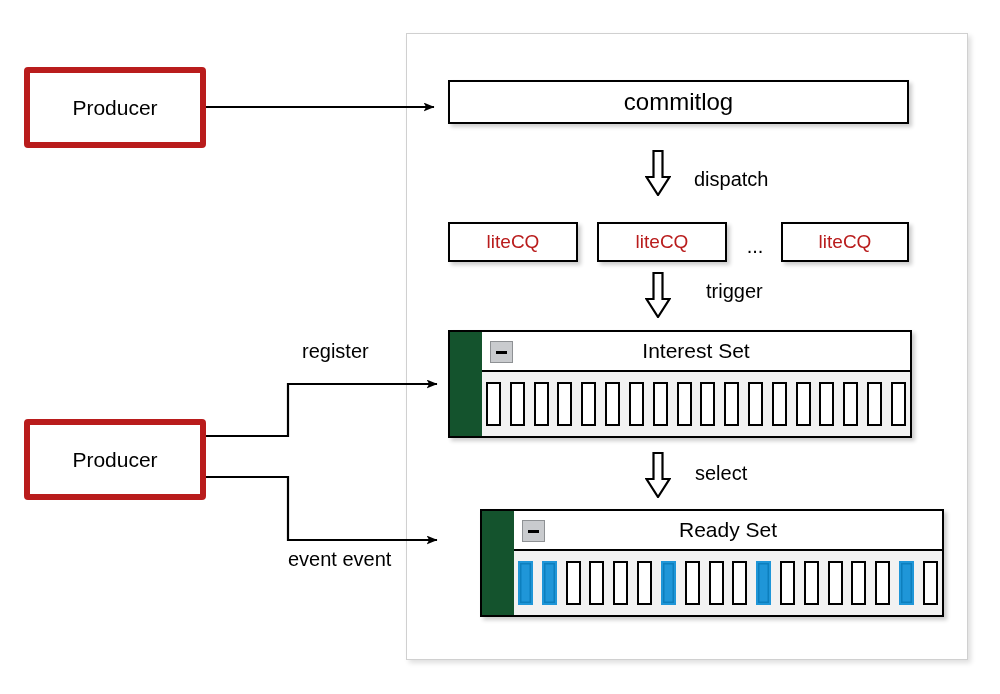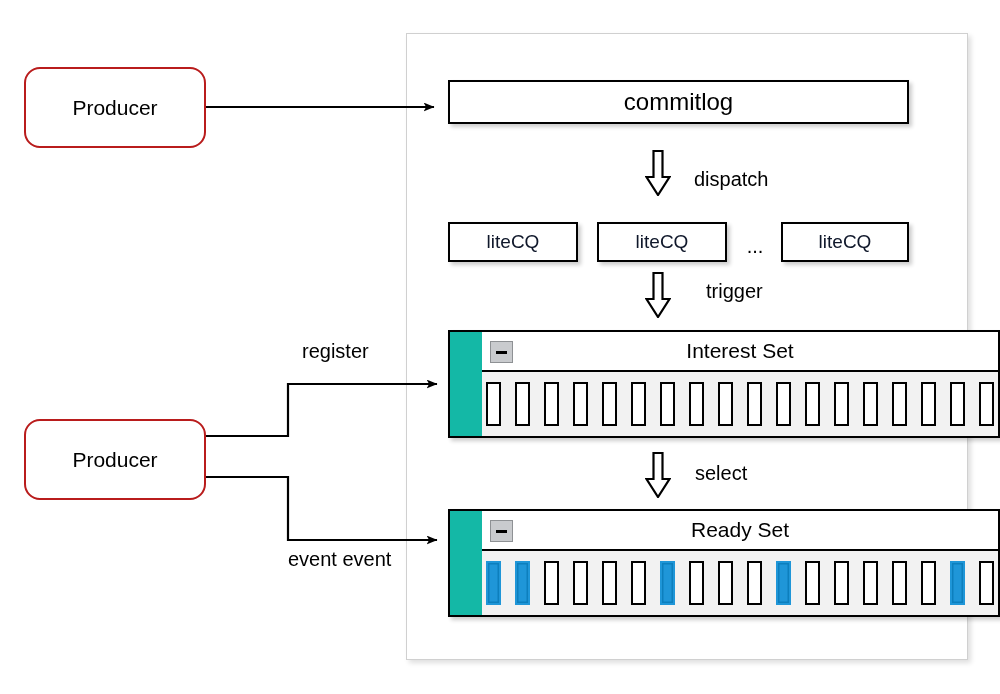--- a/index.html
+++ b/index.html
@@ -33,22 +33,22 @@
     width: 562px;
     height: 627px;
     background: #ffffff;
     border: 1px solid #d0d0d0;
     box-shadow: 3px 3px 5px rgba(0,0,0,0.13);
   }
 
   
   .endpoint-box {
     background: #ffffff;
-    border: 2px solid #b91c1c;
-    border-radius: 16px;
+    border: 6px solid #b91c1c;
+    border-radius: 4px;
     font-size: 21px;
     color: #000000;
     text-align: center;
   }
   #producer-box { left: 24px; top: 67px; width: 182px; height: 81px; }
   #consumer-box { left: 24px; top: 419px; width: 182px; height: 81px; }
 
   
   .rect-box {
     background: #ffffff;
@@ -58,43 +58,43 @@
   }
   #commitlog-box {
     left: 448px; top: 80px; width: 461px; height: 44px;
     font-size: 24px;
   }
 
   .litecq-box {
     background: #ffffff;
     border: 2.5px solid #000000;
     font-size: 19px;
-    color: #0f172a;
+    color: #b91c1c;
     top: 222px;
     height: 40px;
   }
   #litecq-0 { left: 448px; width: 130px; }
   #litecq-1 { left: 597px; width: 130px; }
   #litecq-2 { left: 781px; width: 128px; }
   #litecq-ellipsis {
     left: 735px; top: 222px; width: 40px; height: 40px;
     font-size: 20px; color: #000000;
     align-items: flex-end; padding-bottom: 4px;
   }
 
   
   .set-panel {
     border: 2.5px solid #000000;
-    background: #14b8a6;
+    background: #14532d;
     left: 448px;
-    width: 552px;
+    width: 464px;
     padding-left: 32px;
   }
   #interest-set-panel { top: 330px; height: 108px; }
-  #ready-set-panel    { top: 509px; height: 108px; }
+  #ready-set-panel    { top: 509px; height: 108px; margin-left: 32px; }
 
   .set-header {
     position: relative;
     height: 38px;
     background: #ffffff;
     border-bottom: 2.5px solid #000000;
   }
   .set-title {
     position: absolute;
     left: 0; right: 0; top: 0; bottom: 0;

